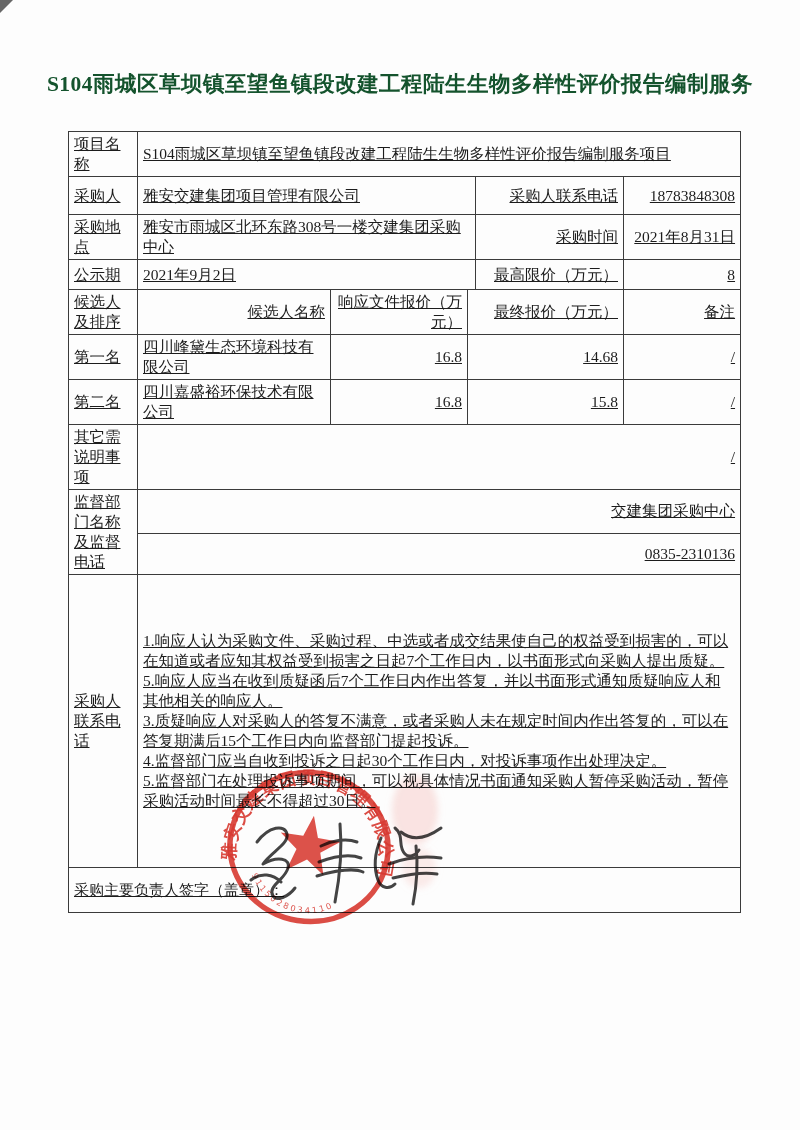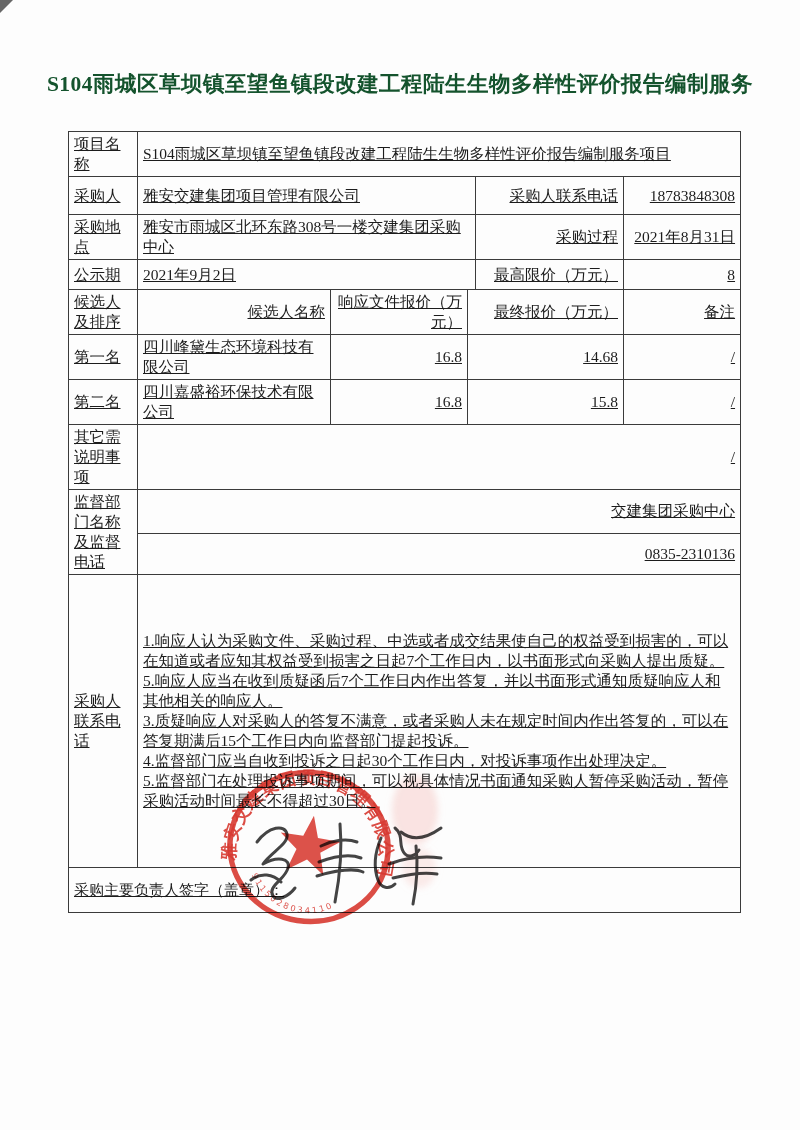--- a/index.html
+++ b/index.html
@@ -69,21 +69,21 @@
     </tr>
     <tr style="height:38px">
       <td class="lbl">采购人</td>
       <td colspan="3">雅安交建集团项目管理有限公司</td>
       <td class="ctr">采购人联系电话</td>
       <td class="ctr">18783848308</td>
     </tr>
     <tr style="height:36px">
       <td class="lbl">采购地点</td>
       <td colspan="3">雅安市雨城区北环东路308号一楼交建集团采购中心</td>
-      <td class="ctr">采购过程</td>
+      <td class="ctr">采购时间</td>
       <td class="ctr">2021年8月31日</td>
     </tr>
     <tr style="height:30px">
       <td class="lbl">公示期</td>
       <td colspan="3">2021年9月2日</td>
       <td class="ctr">最高限价（万元）</td>
       <td class="ctr">8</td>
     </tr>
     <tr style="height:40px">
       <td class="lbl">候选人及排序</td>

